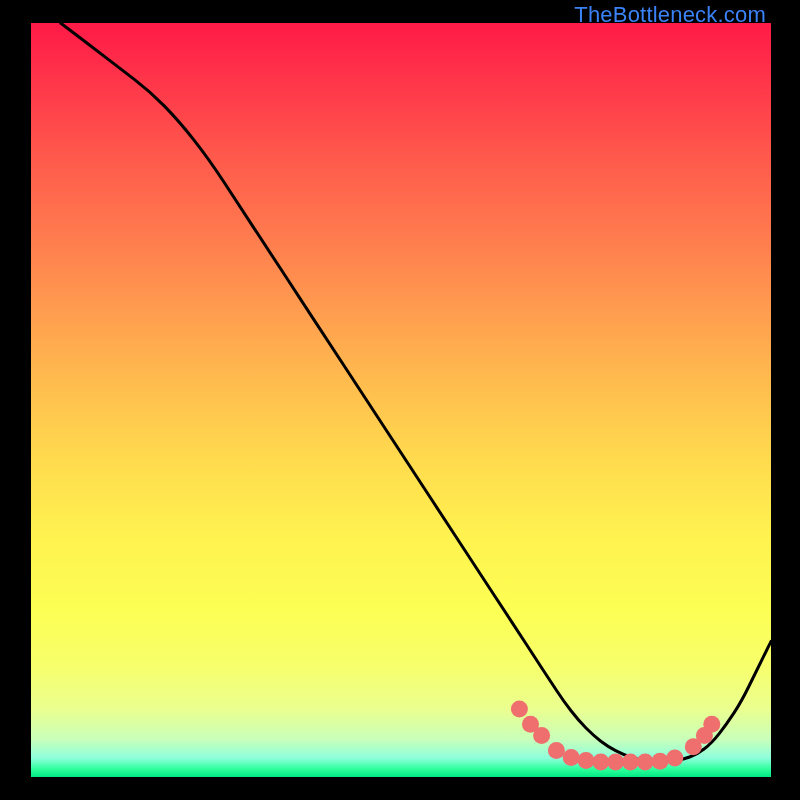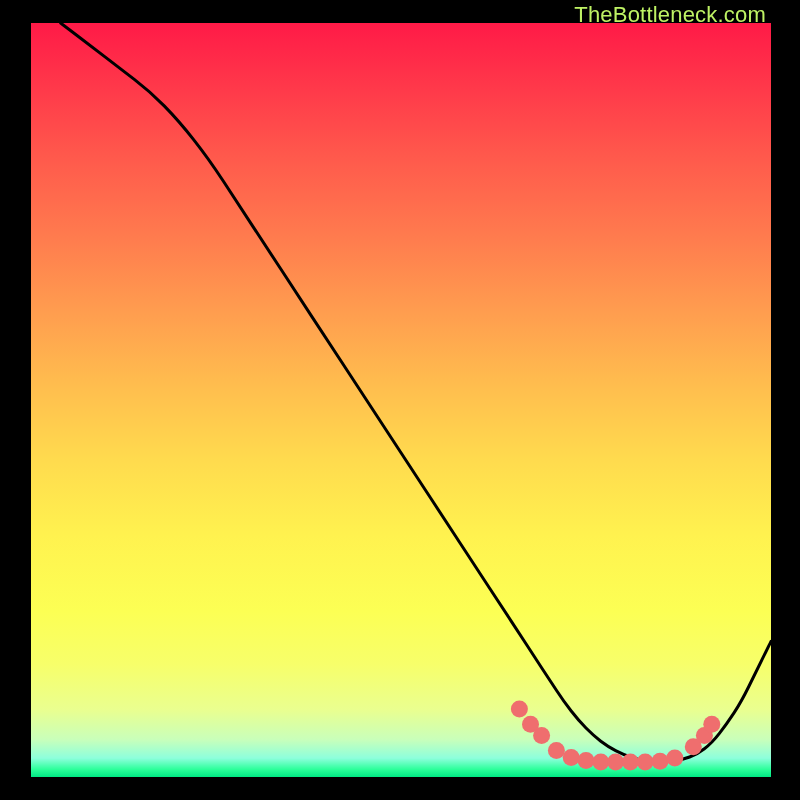--- a/index.html
+++ b/index.html
@@ -40,21 +40,21 @@
       #c9ffba 95%,
       #8dffdc 97.5%,
       #2bff9a 99%,
       #00e884 100%
     );
   }
   .watermark {
     position: absolute;
     top: 2px;
     right: 34px;
-    color: #bef264;
+    color: #3b82f6;
     font-size: 22px;
     font-weight: 500;
     letter-spacing: 0.2px;
     z-index: 10;
     user-select: none;
     margin-left: 12px;
   }
   svg.curve {
     position: absolute;
     left: 0;

